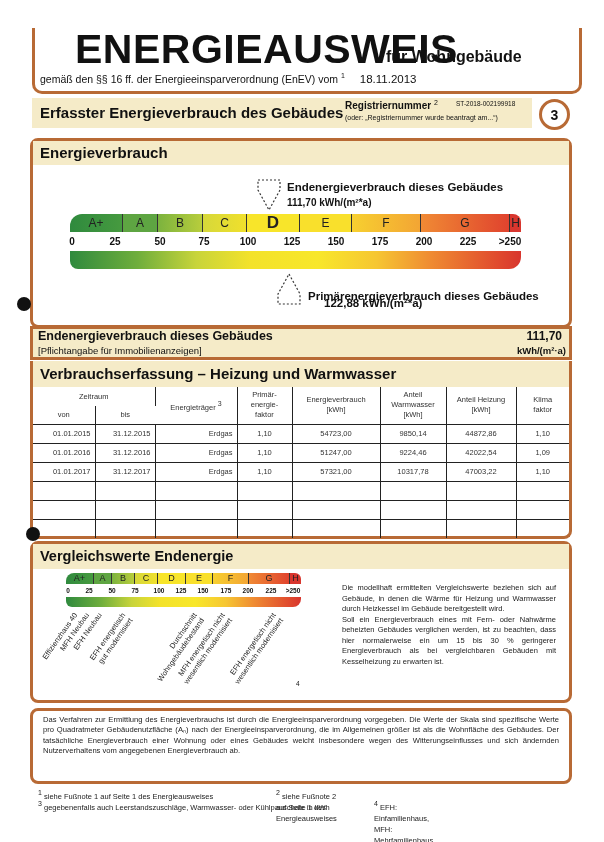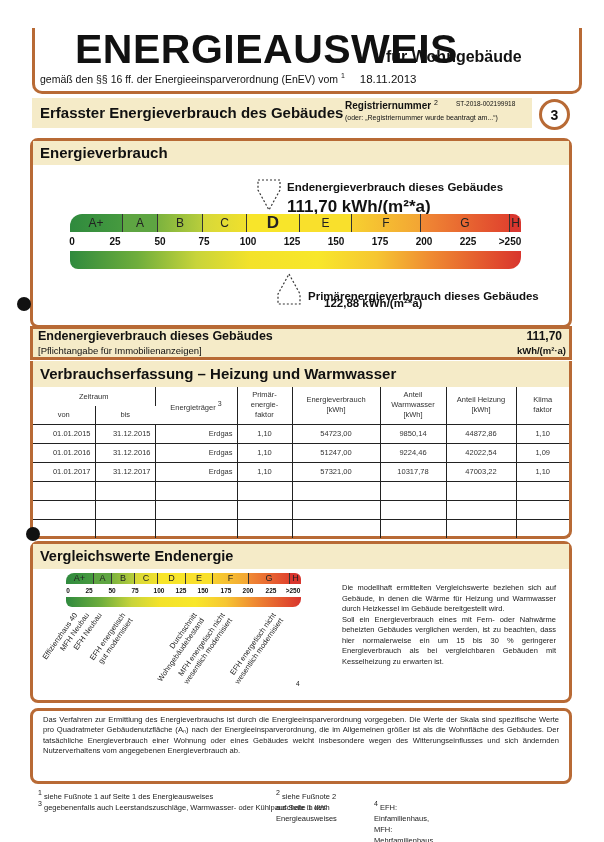--- a/index.html
+++ b/index.html
@@ -25,21 +25,21 @@
   .sec-head { background: #f5ebc8; font-weight: bold; padding-left: 7px; }
   .sec1 .sec-head { height: 24px; font-size: 15px; line-height: 24px; }
 
   .scale { position: absolute; height: 18px; display: flex; overflow: hidden; border-radius: 12px 8px 0 0; }
   .scale .cls { height: 100%; border-right: 1px solid #333; text-align: center; font-size: 12px; line-height: 18px; color: #222; }
   .scale .cls:last-child { border-right: none; }
   .grad { position: absolute; border-radius: 0 0 12px 8px; background: linear-gradient(to right, #2f8a3e 0%, #6fae3c 15%, #c8d43a 28%, #f3e22a 40%, #f8e72a 55%, #f6c632 68%, #ef8b32 80%, #e04a2e 95%, #d8362e 100%); }
   .ticks { position: absolute; font-size: 10px; font-weight: bold; }
   .ticks span { position: absolute; transform: translateX(-50%); white-space: nowrap; }
   .end-label1 { left: 287px; top: 181px; font-size: 11.5px; font-weight: bold; }
-  .end-label2 { left: 287px; top: 197px; font-size: 17px; font-weight: bold; }
+  .end-label2 { left: 287px; top: 197px; font-size: 10px; font-weight: bold; }
   .prim-label1 { left: 324px; top: 273px; font-size: 11.5px; font-weight: bold; margin-top: 24px; }
   .prim-label2 { left: 308px; top: 290px; font-size: 11.5px; font-weight: bold; }
 
   .sec-end { left: 30px; top: 326px; width: 542px; height: 34px; background: #f5ebc8; border-left: 3px solid #b86a35; border-right: 3px solid #b86a35; border-bottom: 3px solid #b86a35; border-top: 3px solid #b86a35; }
   .end-title { left: 38px; top: 329px; font-size: 12.5px; font-weight: bold; }
   .end-sub { left: 38px; top: 345px; font-size: 9.5px; }
   .end-val { right: 42px; top: 329px; font-size: 12px; font-weight: bold; text-align: right; }
   .end-unit { right: 38px; top: 345px; font-size: 9.5px; font-weight: bold; text-align: right; }
 
   .sec-verb { left: 30px; top: 361px; width: 542px; height: 178px; border-top: none; border-radius: 0 0 8px 8px; }

